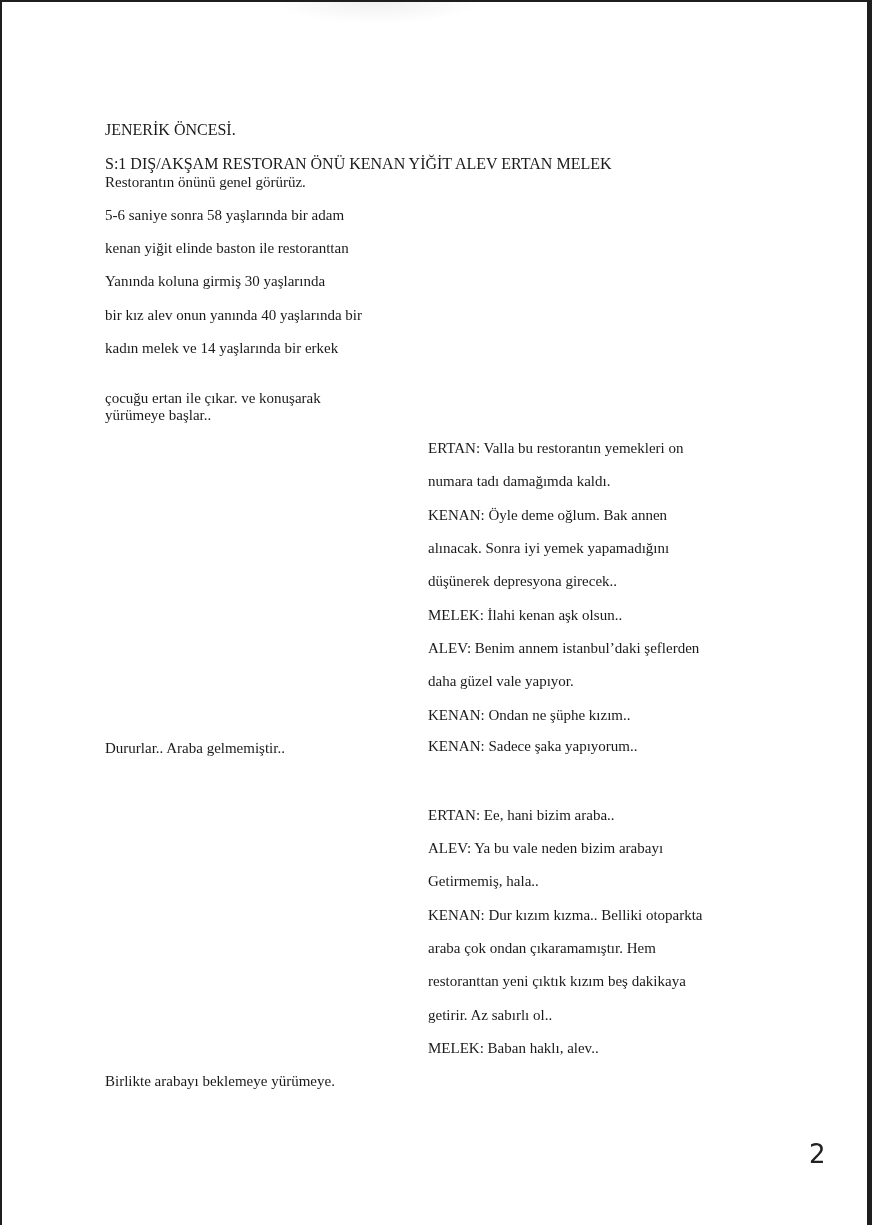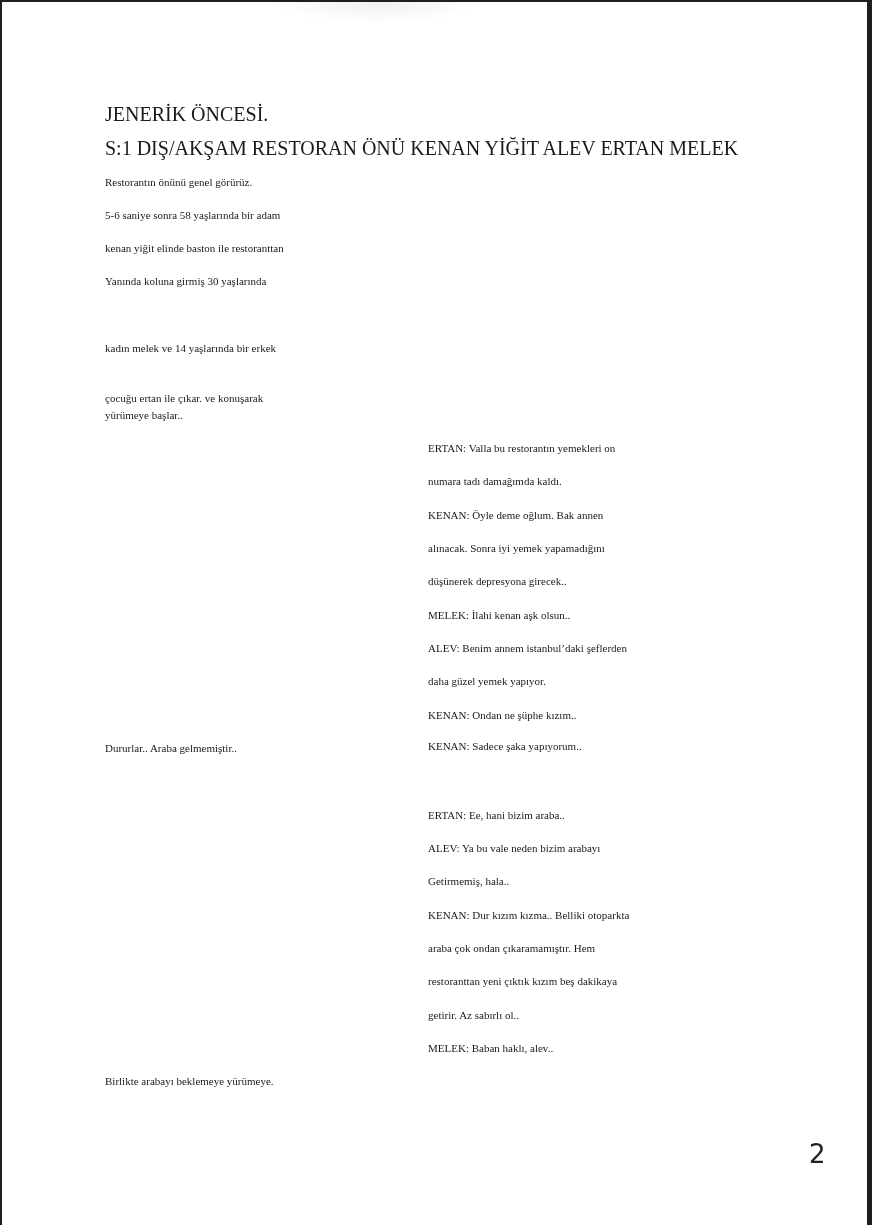--- a/index.html
+++ b/index.html
@@ -25,26 +25,26 @@
       position: absolute;
       left: 270px;
       top: 0;
       width: 210px;
       height: 22px;
       background: radial-gradient(ellipse at 50% 0%, rgba(0,0,0,0.06), rgba(0,0,0,0) 70%);
     }
     .line {
       position: absolute;
       font-family: "Liberation Serif", "DejaVu Serif", serif;
-      font-size: 11px;
+      font-size: 15px;
       color: #1a1a1a;
       white-space: nowrap;
       line-height: 20px;
     }
-    .heading { font-size: 20px; }
+    .heading { font-size: 16px; margin-top: 16px; }
     .col-left { left: 103px; }
     .col-right { left: 426px; }
     .page-number {
       position: absolute;
       left: 807px;
       top: 1137px;
       font-family: "DejaVu Sans", sans-serif;
       font-size: 26px;
       color: #222;
       line-height: 30px;
@@ -56,32 +56,33 @@
 <div class="page">
   <div class="top-shadow"></div>
 
   <div class="line heading col-left" style="top:102px">JENERİK ÖNCESİ.</div>
   <div class="line heading col-left" style="top:136px">S:1 DIŞ/AKŞAM RESTORAN ÖNÜ KENAN YİĞİT ALEV ERTAN MELEK</div>
 
   <div class="line col-left" style="top:170px">Restorantın önünü genel görürüz.</div>
   <div class="line col-left" style="top:203px">5-6 saniye sonra 58 yaşlarında bir adam</div>
   <div class="line col-left" style="top:236px">kenan yiğit elinde baston ile restoranttan</div>
   <div class="line col-left" style="top:269px">Yanında koluna girmiş 30 yaşlarında</div>
+  <div class="line col-left" style="top:303px">bir kız alev onun yanında 40 yaşlarında bir</div>
   <div class="line col-left" style="top:336px">kadın melek ve 14 yaşlarında bir erkek</div>
   <div class="line col-left" style="top:386px">çocuğu ertan ile çıkar. ve konuşarak</div>
   <div class="line col-left" style="top:403px">yürümeye başlar..</div>
 
   <div class="line col-right" style="top:436px">ERTAN: Valla bu restorantın yemekleri on</div>
   <div class="line col-right" style="top:469px">numara tadı damağımda kaldı.</div>
   <div class="line col-right" style="top:536px">alınacak. Sonra iyi yemek yapamadığını</div>
   <div class="line col-right" style="top:503px">KENAN: Öyle deme oğlum. Bak annen</div>
   <div class="line col-right" style="top:569px">düşünerek depresyona girecek..</div>
   <div class="line col-right" style="top:603px">MELEK: İlahi kenan aşk olsun..</div>
   <div class="line col-right" style="top:636px">ALEV: Benim annem istanbul’daki şeflerden</div>
-  <div class="line col-right" style="top:669px">daha güzel yemek yapıyor.</div>
+  <div class="line col-right" style="top:669px">daha güzel vale yapıyor.</div>
   <div class="line col-right" style="top:703px">KENAN: Ondan ne şüphe kızım..</div>
 
   <div class="line col-left" style="top:736px">Dururlar.. Araba gelmemiştir..</div>
 
   <div class="line col-right" style="top:734px">KENAN: Sadece şaka yapıyorum..</div>
   <div class="line col-right" style="top:803px">ERTAN: Ee, hani bizim araba..</div>
   <div class="line col-right" style="top:836px">ALEV: Ya bu vale neden bizim arabayı</div>
   <div class="line col-right" style="top:869px">Getirmemiş, hala..</div>
   <div class="line col-right" style="top:936px">araba çok ondan çıkaramamıştır. Hem</div>
   <div class="line col-right" style="top:903px">KENAN: Dur kızım kızma.. Belliki otoparkta</div>

